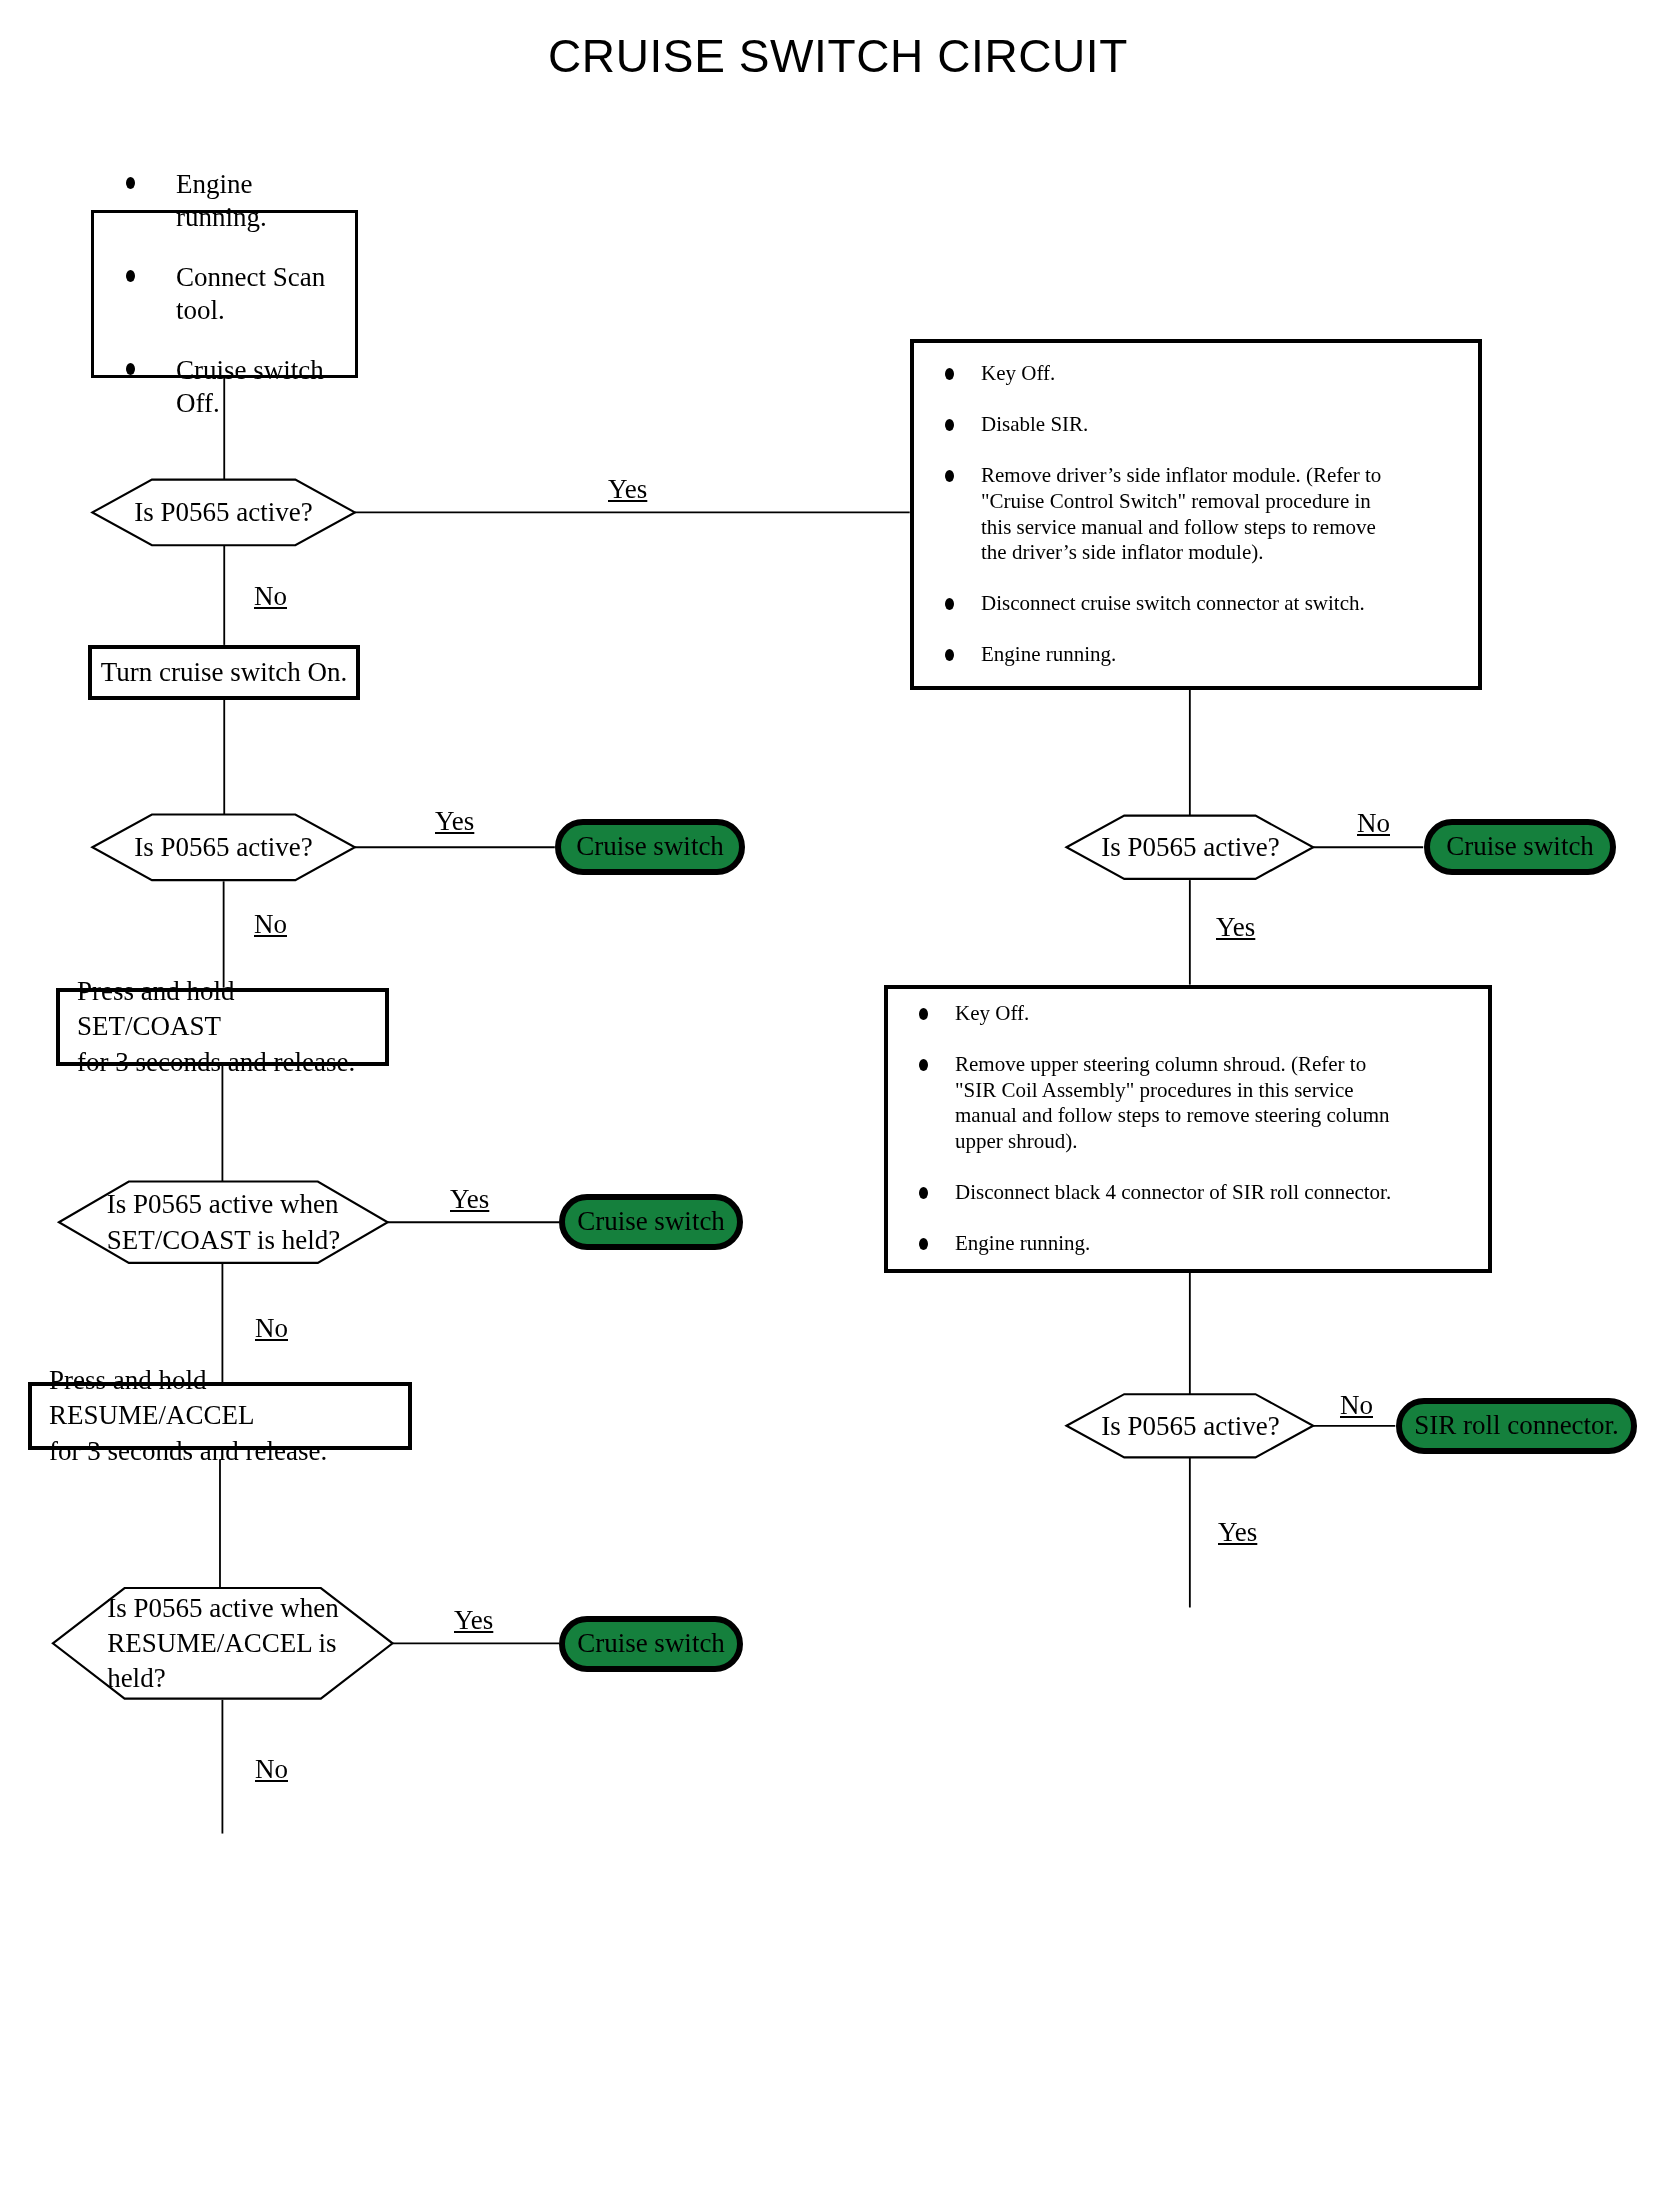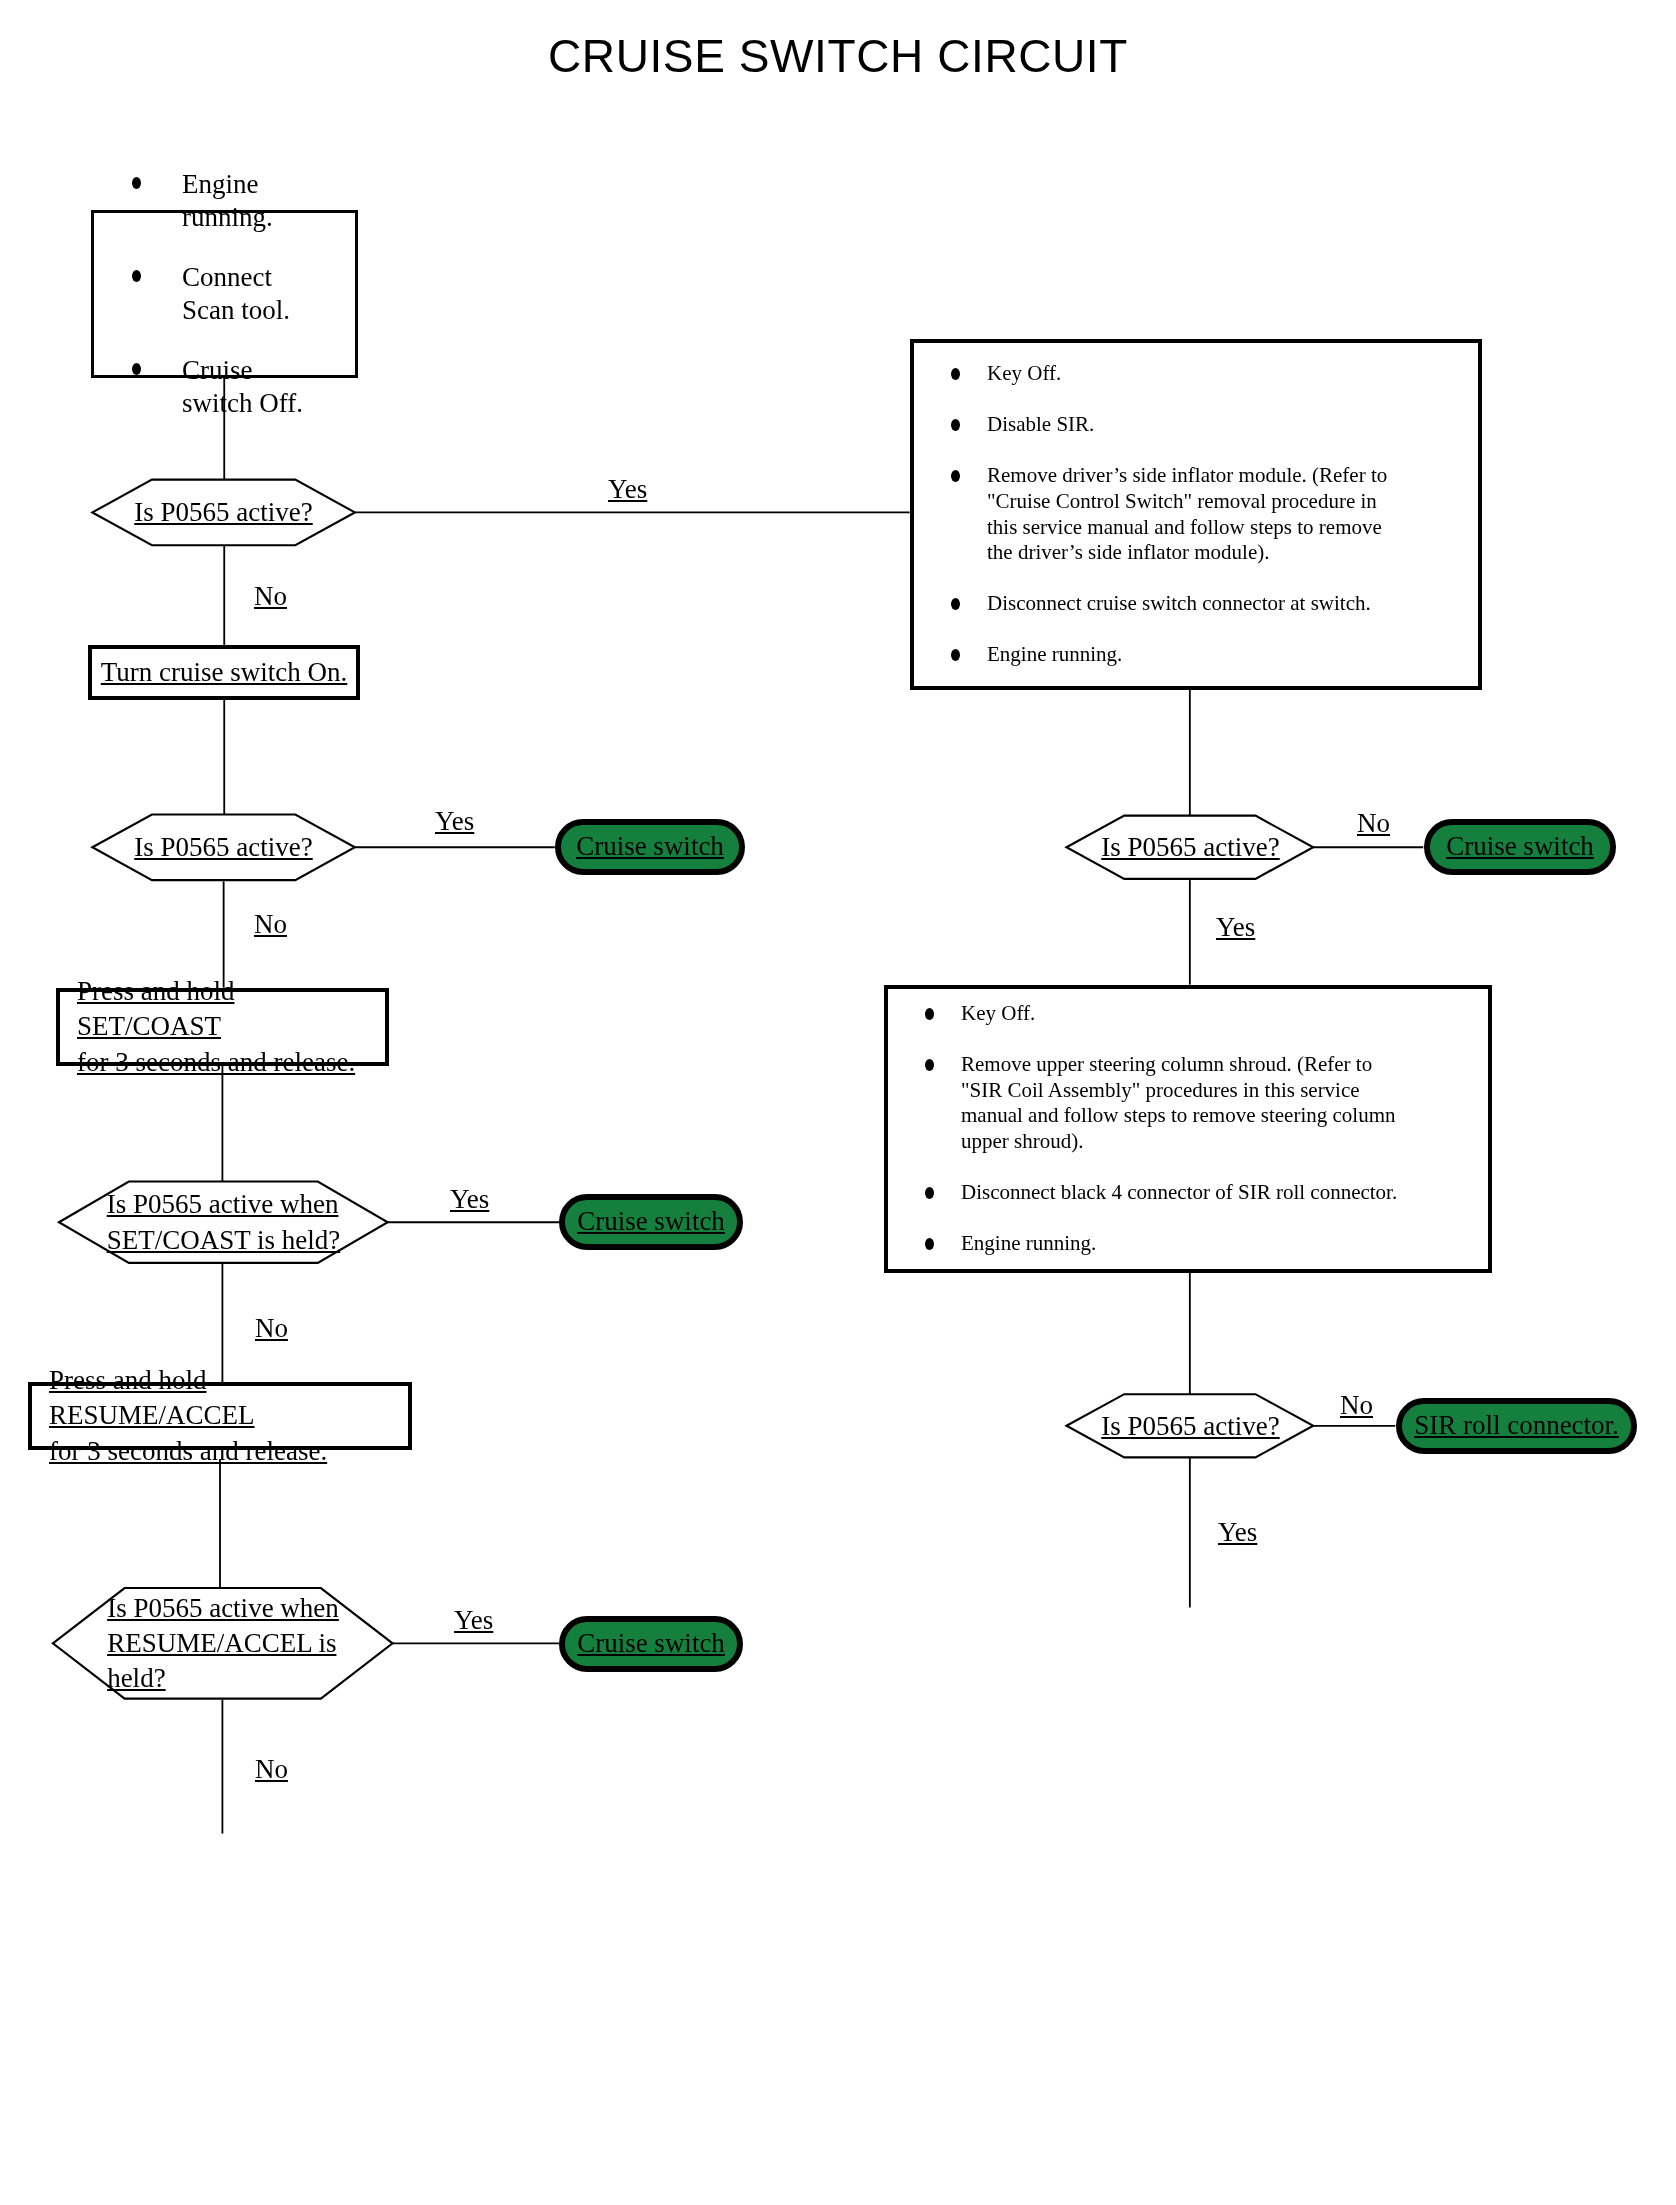--- a/index.html
+++ b/index.html
@@ -51,32 +51,31 @@
     position: absolute;
     display: flex;
     align-items: center;
     justify-content: center;
     text-align: left;
   }
   .node-text {
     font-size: 27px;
     line-height: 1.3;
     white-space: pre-line;
-    text-decoration: underline;
   }
   .edge-label {
     position: absolute;
     font-size: 27px;
     white-space: nowrap;
     text-decoration: underline;
   }
 
   ul.bullets {
     list-style: none;
-    margin: 10px;
+    margin: 4px;
     padding: 0 18px 0 0;
     width: 100%;
     display: flex;
     flex-direction: column;
     justify-content: center;
     row-gap: 25.5px;
   }
   ul.bullets li {
     position: relative;
     padding-left: 63px;

